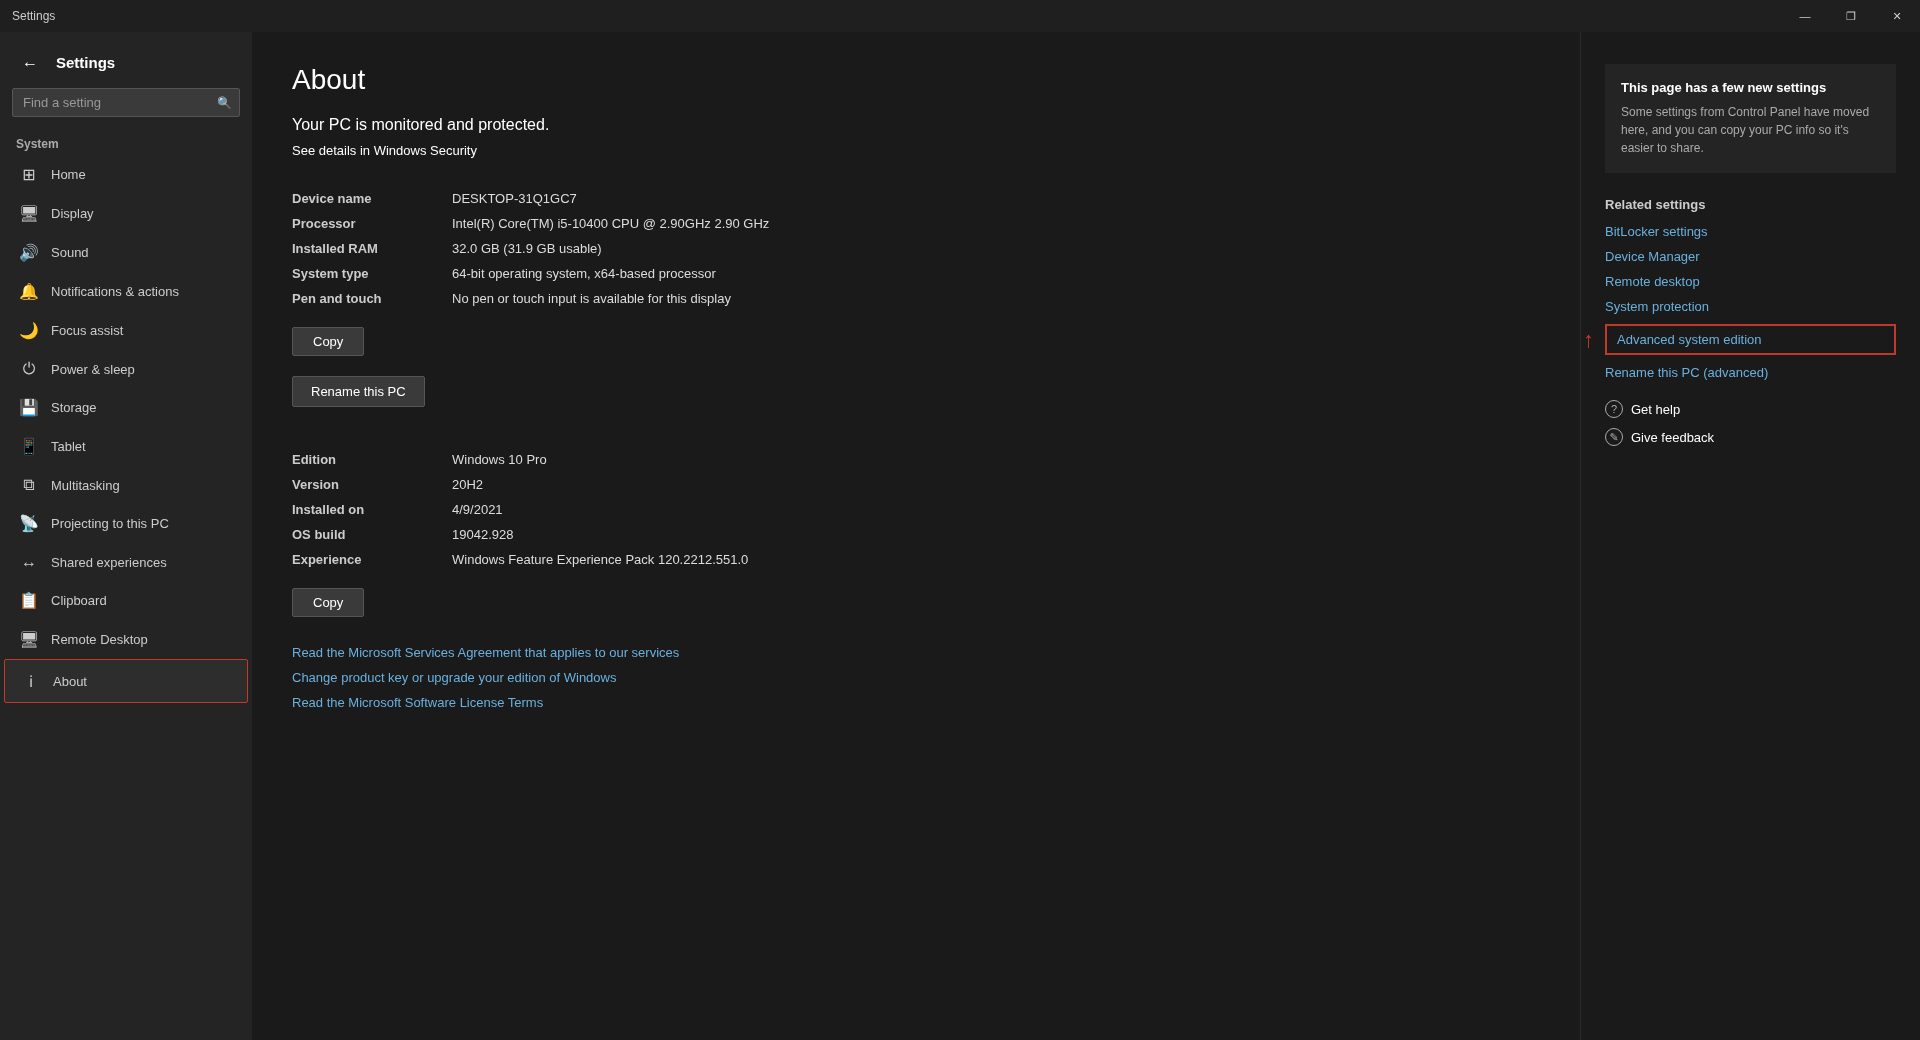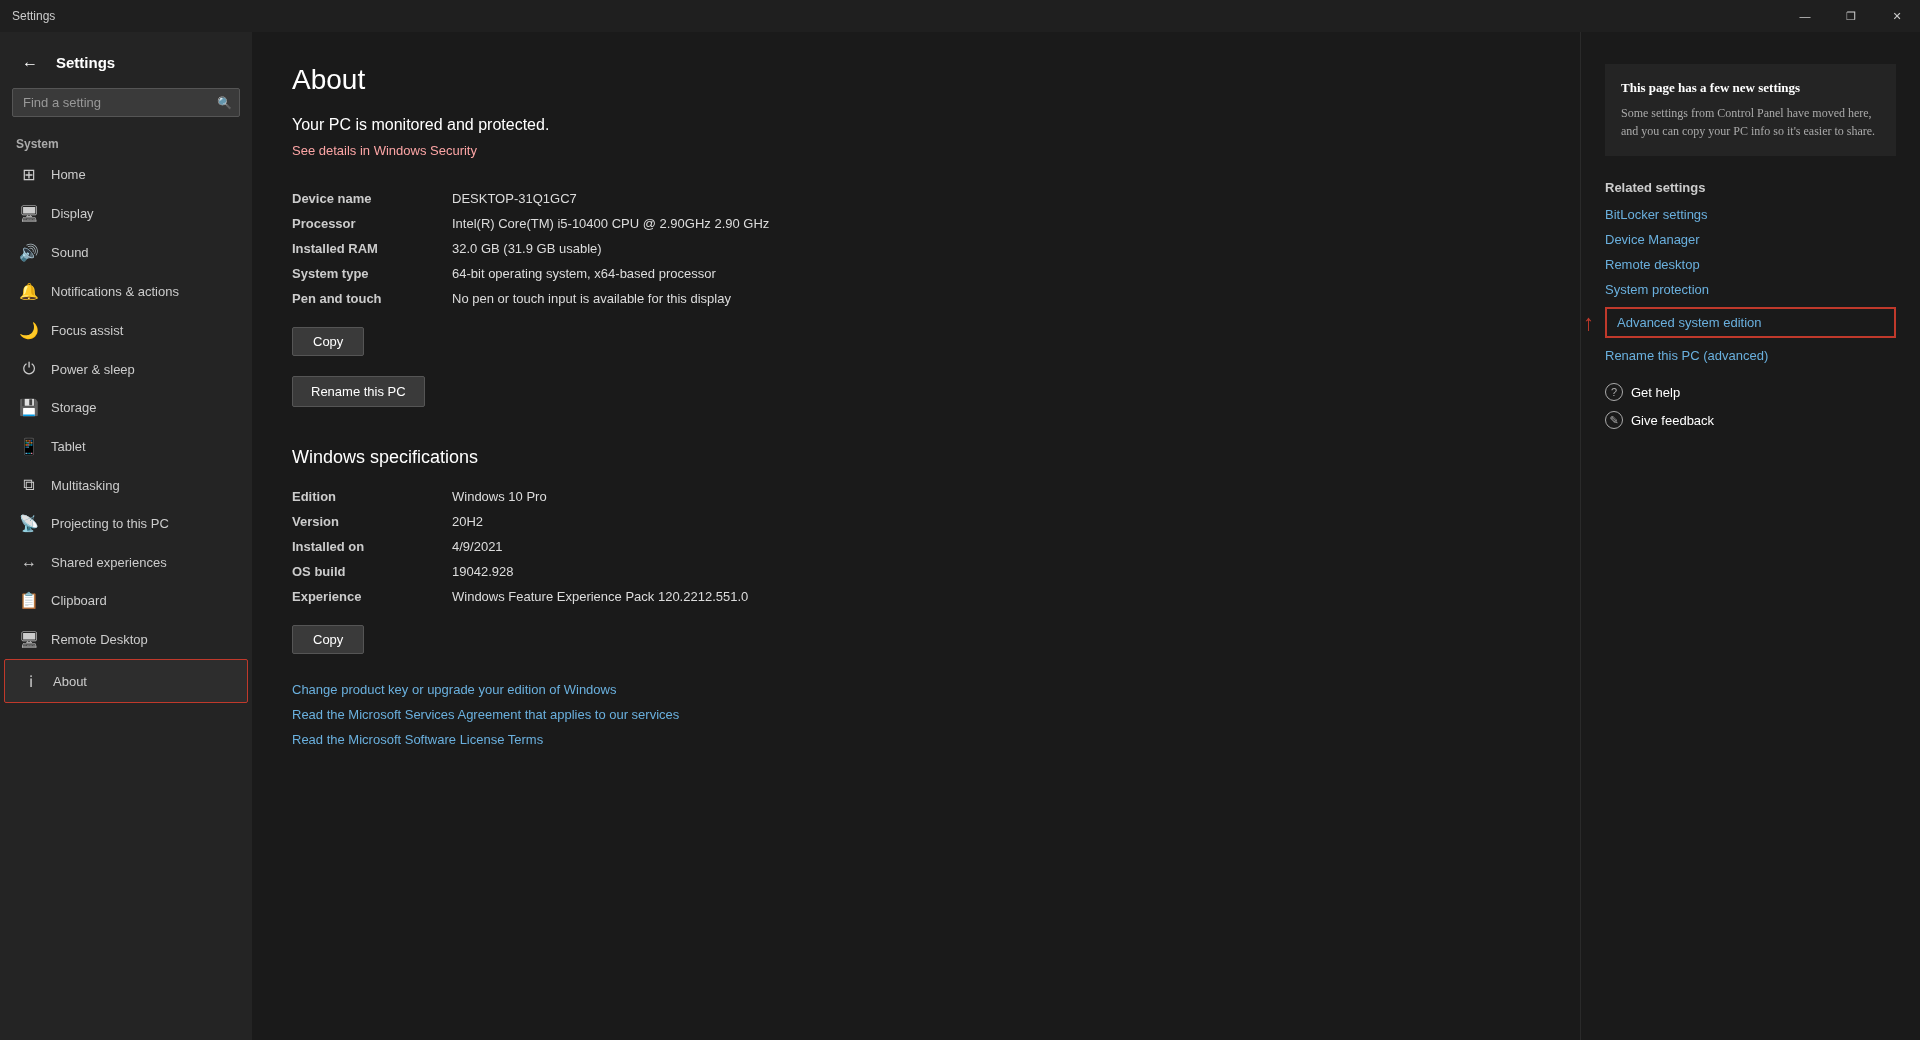--- a/index.html
+++ b/index.html
@@ -147,21 +147,21 @@
       margin-bottom: 20px;
     }
 
     .protection-banner {
       font-size: 16px;
       font-weight: 500;
       color: #ffffff;
       margin-bottom: 8px;
     }
     .security-link {
-      color: #fca5a5;
+      color: #ffffff;
       cursor: pointer;
       font-size: 13px;
       text-decoration: none;
       display: inline-block;
       margin-bottom: 28px;
     }
 
     .section-header {
       font-size: 18px;
       font-weight: 400;
@@ -235,21 +235,20 @@
       width: 340px;
       background: #1a1a1a;
       padding: 32px 24px;
       flex-shrink: 0;
       border-left: 1px solid #2a2a2a;
     }
     .right-panel-box {
       background: #242424;
       padding: 16px;
       margin-bottom: 24px;
-      font-family: Liberation Serif, serif;
     }
     .right-panel-title {
       font-size: 13px;
       font-weight: 600;
       color: #ffffff;
       margin-bottom: 8px;
     }
     .right-panel-desc {
       font-size: 12px;
       color: #aaaaaa;
@@ -446,21 +445,20 @@
         <span class="spec-value">No pen or touch input is available for this display</span>
       </div>
     </div>
 
     <button class="copy-btn">Copy</button>
 
     <div style="margin-bottom:8px;">
       <button class="rename-btn">Rename this PC</button>
     </div>
 
-    <h2 class="section-header">Windows specifications</h2>
 
     <div class="spec-table">
       <div class="spec-row">
         <span class="spec-label">Edition</span>
         <span class="spec-value">Windows 10 Pro</span>
       </div>
       <div class="spec-row">
         <span class="spec-label">Version</span>
         <span class="spec-value">20H2</span>
       </div>
@@ -474,22 +472,22 @@
       </div>
       <div class="spec-row">
         <span class="spec-label">Experience</span>
         <span class="spec-value">Windows Feature Experience Pack 120.2212.551.0</span>
       </div>
     </div>
 
     <button class="copy-btn">Copy</button>
 
     <div class="link-group">
+      <a class="blue-link">Read the Microsoft Services Agreement that applies to our services</a>
       <a class="blue-link">Change product key or upgrade your edition of Windows</a>
-      <a class="blue-link">Read the Microsoft Services Agreement that applies to our services</a>
       <a class="blue-link">Read the Microsoft Software License Terms</a>
     </div>
   </div>
 
   <div class="right-panel">
     <div class="right-panel-box">
       <div class="right-panel-title">This page has a few new settings</div>
       <div class="right-panel-desc">Some settings from Control Panel have moved here, and you can copy your PC info so it's easier to share.</div>
     </div>
 

